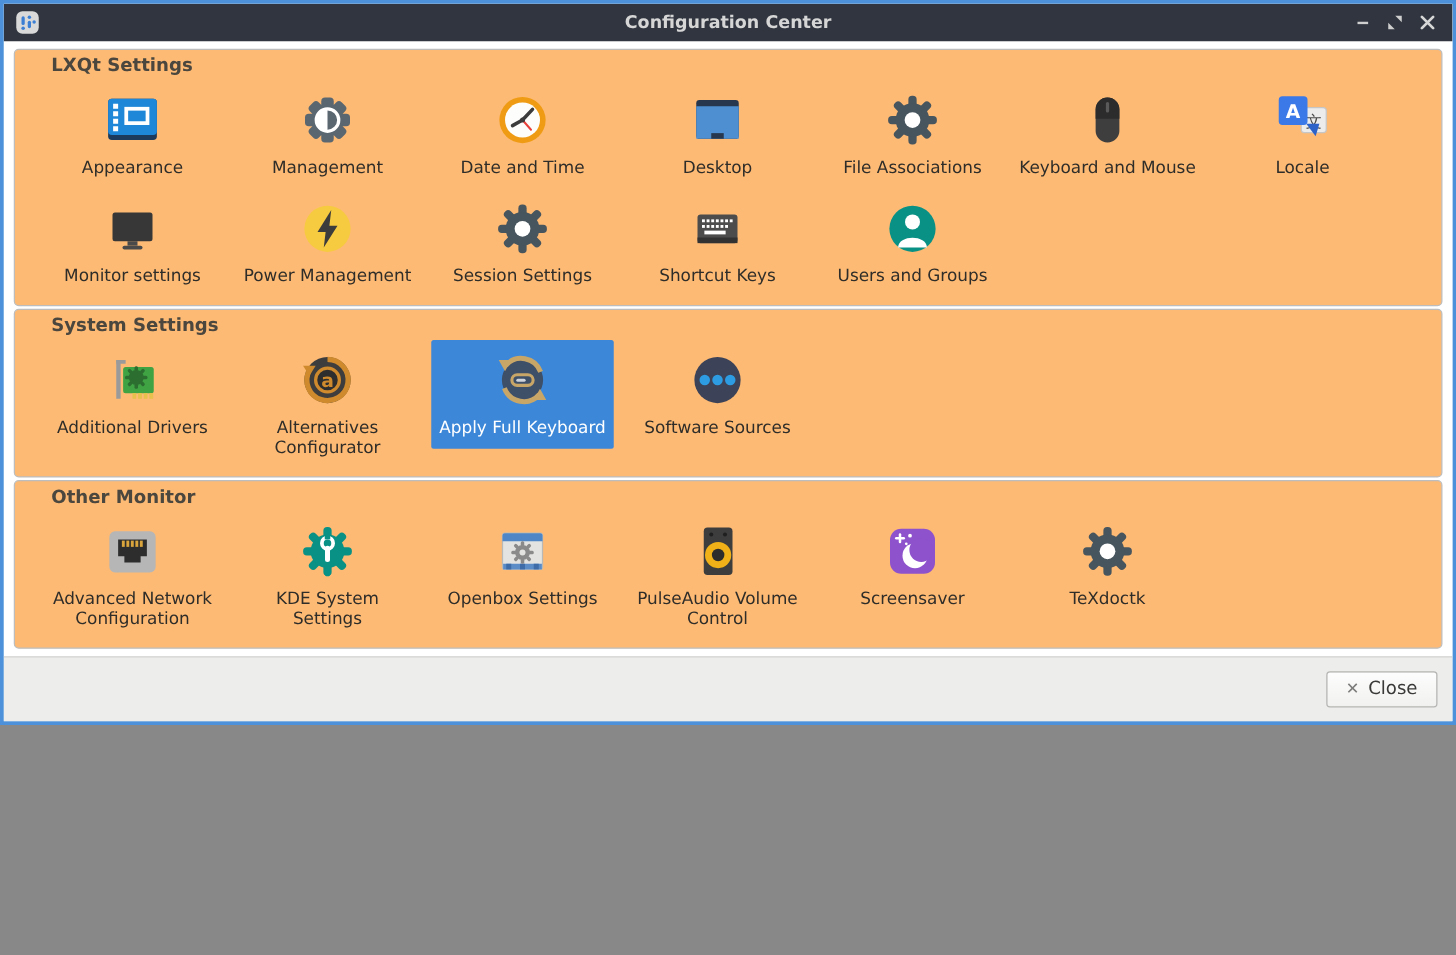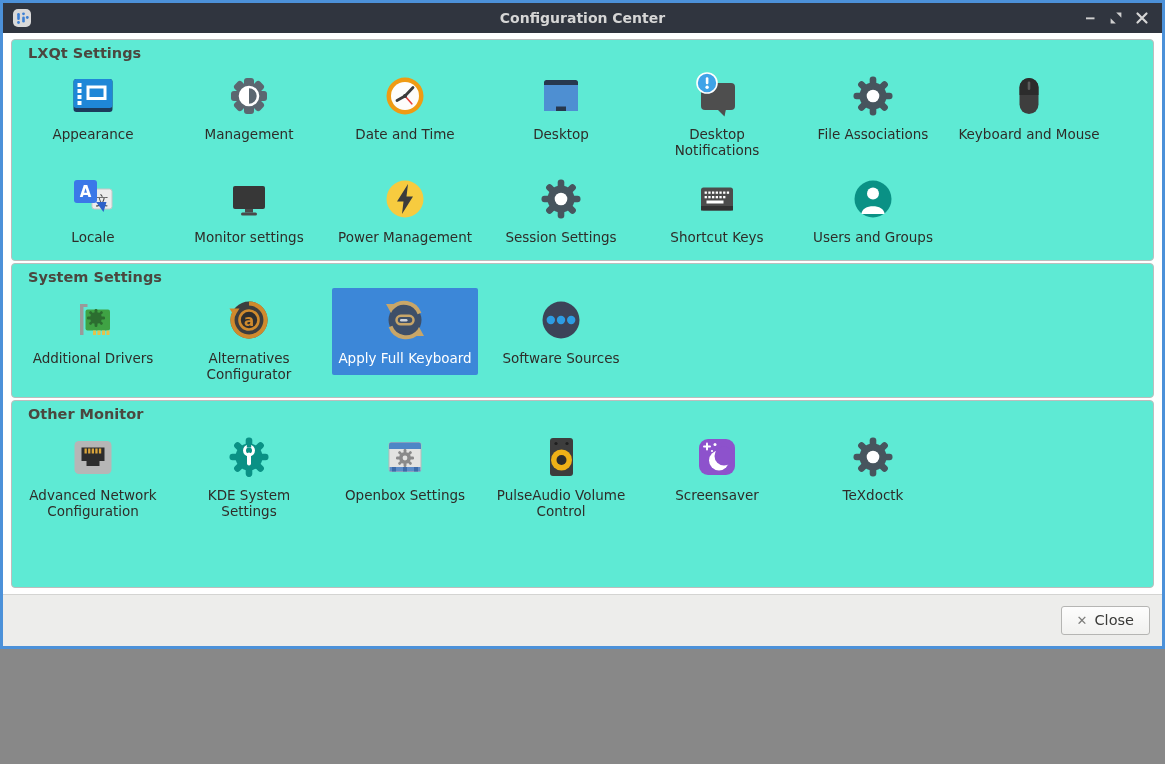--- a/index.html
+++ b/index.html
@@ -9,21 +9,21 @@
     --accent-blue:#3c87d8;
     --section-title:#4b473f;
     --label-color:#2f2d29;
     --groupbox-border:#bdbdbd;
     --footer-bg:#ededeb;
   }
   *{box-sizing:border-box;margin:0;padding:0;}
   html,body{width:1165px;height:764px;background:#888;}
   body{font-family:"DejaVu Sans","Liberation Sans",sans-serif;}
   .window{
-    width:1165px;height:649px;
+    width:1165px;height:580px;
     border:3px solid var(--frame-blue);
     display:flex;flex-direction:column;
     background:#fff;overflow:hidden;
   }
   .titlebar{
     height:30px;flex:0 0 30px;background:var(--titlebar-bg);
     display:flex;align-items:center;position:relative;
   }
   .app-icon{margin-left:9px;display:flex;align-items:center;}
   .titlebar .title{
@@ -32,21 +32,21 @@
     pointer-events:none;
   }
   .controls{margin-left:auto;display:flex;align-items:center;gap:9px;padding-right:12px;z-index:2;}
   .ctrl{width:17px;height:17px;display:flex;align-items:center;justify-content:center;cursor:pointer;}
   .content{
     flex:1;background:#fff;padding:6px 8px 4px;
     display:flex;flex-direction:column;min-height:0;
   }
   .groupbox{
     border:1px solid var(--groupbox-border);border-radius:4px;
-    padding:3px 3px 6px;margin-bottom:2px;background:#5eead4;
+    padding:3px 16px 6px;margin-bottom:2px;background:#fdba74;
   }
   .groupbox:last-child{flex:1;}
   .section-title{
     font-size:14.5px;font-weight:bold;color:var(--section-title);
     padding:2px 0 3px 13px;
   }
   .grid{
     display:grid;grid-template-columns:repeat(7,156px);
     align-items:start;
   }
@@ -169,32 +169,20 @@
     <rect x="9" y="10" width="34" height="31" rx="2.5" fill="#27384e"></rect>
     <rect x="9" y="15" width="34" height="26" fill="#4e8fd2"></rect>
     <rect x="21" y="36.5" width="10" height="4.5" fill="#27384e"></rect>
   </svg>
               </div>
               <div class="label">Desktop</div>
             </div>
             <div class="item">
               <div class="icon">
                 <svg viewBox="0 0 52 52">
-    <rect x="10" y="13" width="34" height="27" rx="4" fill="#4e4e4e"></rect>
-    <path d="M26 39 l7.5 7.5 l1.5 -7.5 z" fill="#4e4e4e"></path>
-    <circle cx="16" cy="13" r="10" fill="#3fa3e8" stroke="#fff" stroke-width="1.6"></circle>
-    <rect x="14.8" y="7.2" width="2.6" height="7" rx="1.3" fill="#fff"></rect>
-    <circle cx="16.1" cy="17.3" r="1.7" fill="#fff"></circle>
-  </svg>
-              </div>
-              <div class="label">Desktop Notifications</div>
-            </div>
-            <div class="item">
-              <div class="icon">
-                <svg viewBox="0 0 52 52">
                   <rect x="22.7" y="6.5" width="6.6" height="11" rx="3" fill="#47555e" transform="rotate(0 26 26)"></rect>
                   <rect x="22.7" y="6.5" width="6.6" height="11" rx="3" fill="#47555e" transform="rotate(45 26 26)"></rect>
                   <rect x="22.7" y="6.5" width="6.6" height="11" rx="3" fill="#47555e" transform="rotate(90 26 26)"></rect>
                   <rect x="22.7" y="6.5" width="6.6" height="11" rx="3" fill="#47555e" transform="rotate(135 26 26)"></rect>
                   <rect x="22.7" y="6.5" width="6.6" height="11" rx="3" fill="#47555e" transform="rotate(180 26 26)"></rect>
                   <rect x="22.7" y="6.5" width="6.6" height="11" rx="3" fill="#47555e" transform="rotate(225 26 26)"></rect>
                   <rect x="22.7" y="6.5" width="6.6" height="11" rx="3" fill="#47555e" transform="rotate(270 26 26)"></rect>
                   <rect x="22.7" y="6.5" width="6.6" height="11" rx="3" fill="#47555e" transform="rotate(315 26 26)"></rect>
                   <circle cx="26" cy="26" r="13.5" fill="#47555e"></circle>
                   <circle cx="26" cy="26" r="6.3" fill="#fff"></circle>

